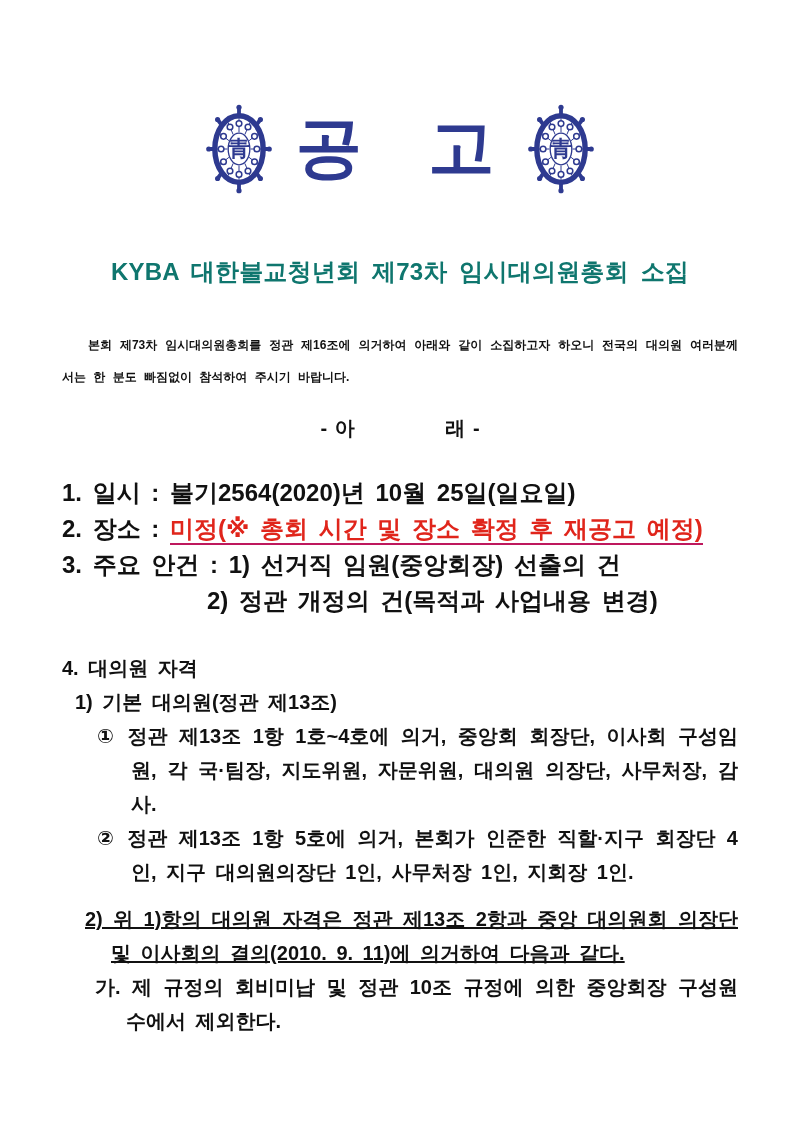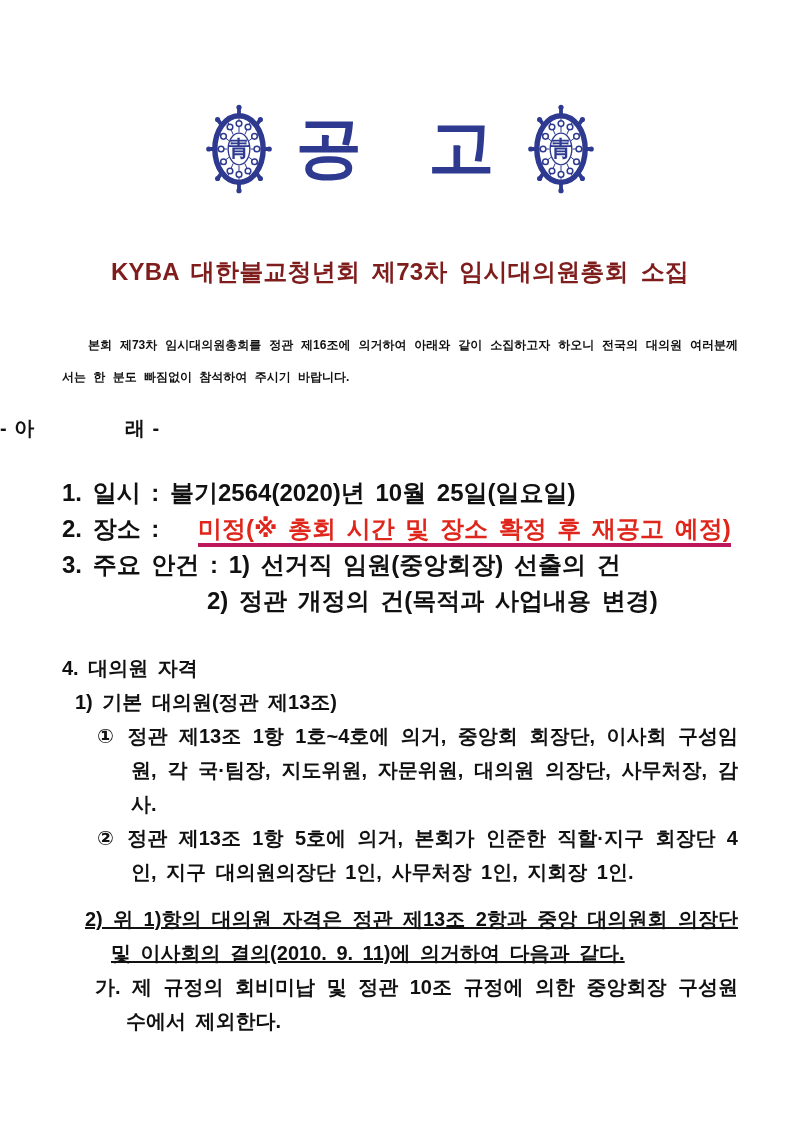--- a/index.html
+++ b/index.html
@@ -35,57 +35,56 @@
   }
   
   .doc-title {
     margin: 60px 30px 0;
     text-align: center;
     font-size: 24px;
     font-weight: 800;
     letter-spacing: 0.2px;
     word-spacing: 5px;
     line-height: 34px;
-    color: #7f1d1d;
+    color: #0f766e;
   }
   
   .intro {
     margin: 40px 62px 0;
     font-size: 12px;
     font-weight: 600;
     line-height: 32px;
     text-align: justify;
     word-spacing: 4px;
     text-indent: 26px;
   }
   
   .arae {
     margin-top: 24px;
-    text-align: left;
+    text-align: center;
     font-size: 20px;
     font-weight: 700;
     line-height: 22px;
     white-space: pre;
     word-spacing: 2px;
   }
   
   .agenda {
     margin: 36px 62px 0;
     font-size: 24px;
     font-weight: 600;
     line-height: 36px;
     word-spacing: 4px;
   }
   .agenda .sub-indent { padding-left: 145px; }
   .venue-highlight {
     color: #e0251b;
     font-weight: 700;
-    border-bottom: 4px solid #be185d;
+    border-bottom: 2px solid #be185d;
     padding-bottom: 1px;
-    margin-left: 28px;
   }
   
   .qualification {
     margin: 32px 62px 0;
     font-size: 20px;
     font-weight: 600;
     line-height: 34px;
     word-spacing: 4px;
   }
   .q-basic-heading { padding-left: 13px; }

